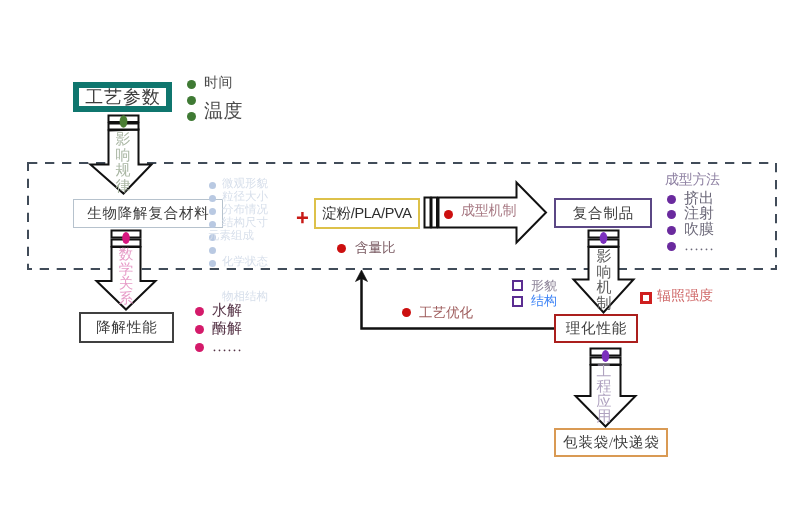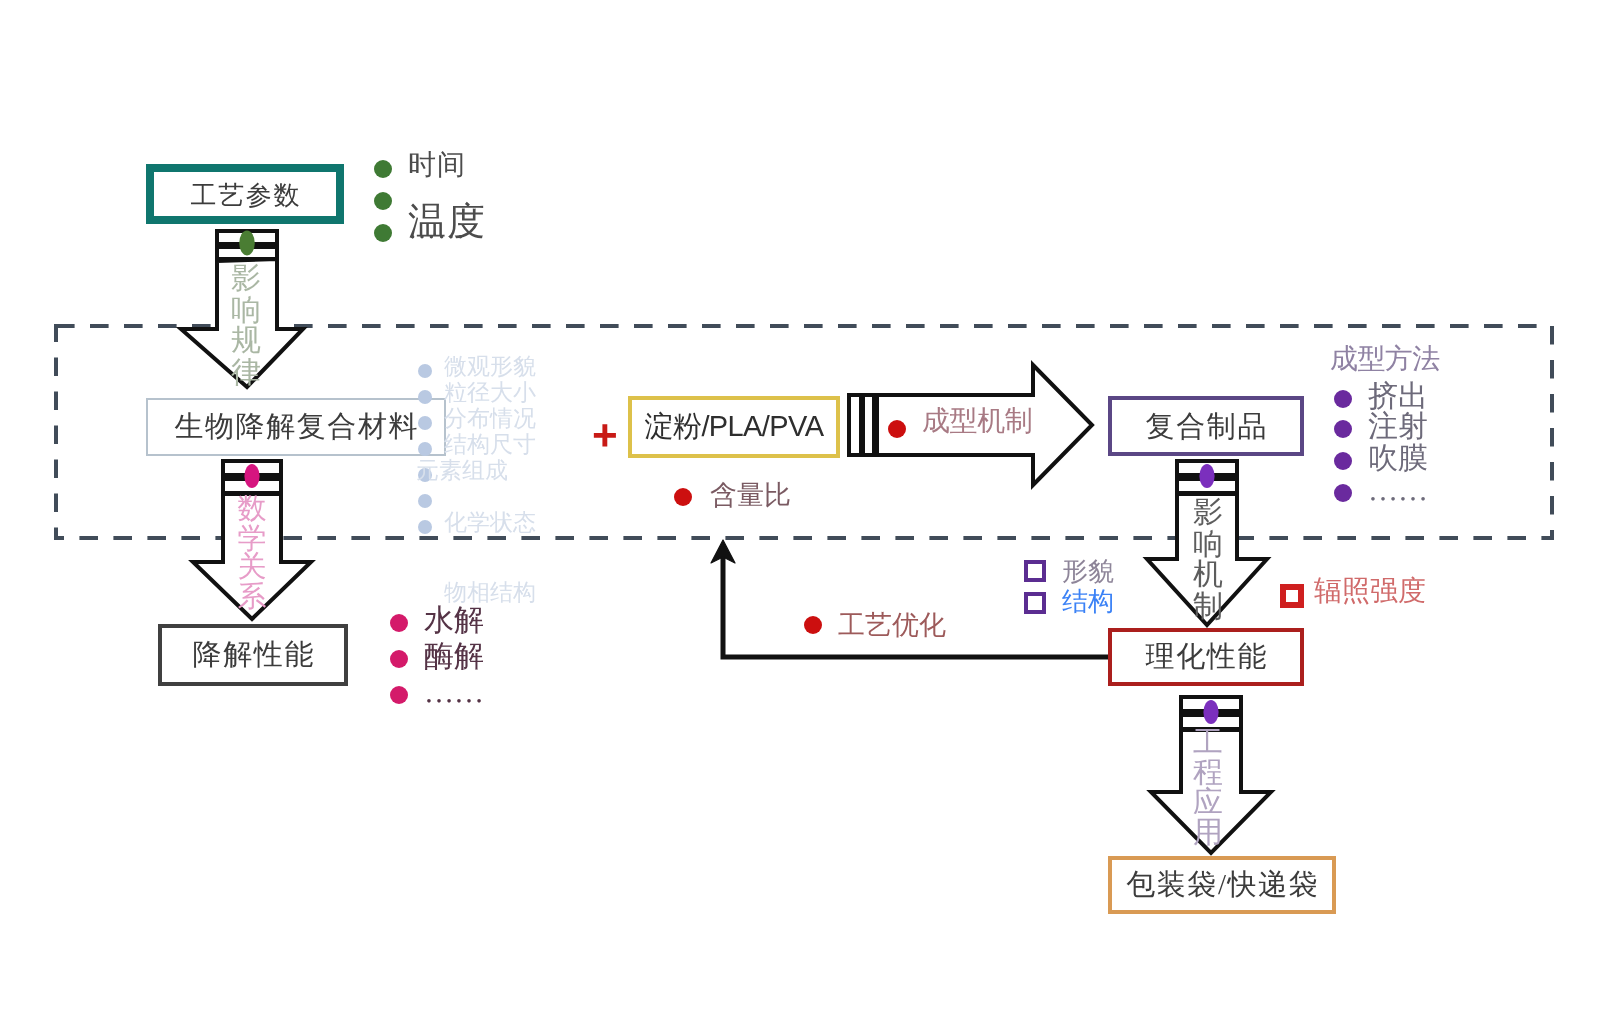--- a/index.html
+++ b/index.html
@@ -61,33 +61,33 @@
       <ellipse cx="605.5" cy="356" rx="3.8" ry="6" fill="#7b2fbd"></ellipse>
     </g>
 
     <g>
       <path d="M554 328.5 L361.5 328.5 L361.5 277" fill="none" stroke="#111111" stroke-width="2.5"></path>
       <path d="M361.5 270 L355.5 281.5 L361.5 278.5 L367.5 281.5 Z" fill="#111111" stroke="#111111" stroke-width="0.6" stroke-linejoin="round"></path>
     </g>
 
   </svg>
 
-  <div class="node" style="left:73px;top:82px;width:99px;height:30px;border:4px solid #0f766e;font-size:13px;">工艺参数</div>
+  <div class="node" style="left:73px;top:82px;width:99px;height:30px;border:6px solid #0f766e;font-size:18px;">工艺参数</div>
 
   <div class="node" style="left:48px;top:199px;width:150px;height:29px;border:1.5px solid #b6c2cd;font-size:14.5px;margin-left:25px;">生物降解复合材料</div>
 
   <div class="node" style="left:79px;top:312px;width:95px;height:31px;border:2px solid #404040;font-size:14.5px;">降解性能</div>
 
   <div class="node" style="left:314px;top:198px;width:106px;height:31px;border:2px solid #ddc14a;font-size:14.5px;
               font-family:'Liberation Sans',sans-serif;letter-spacing:-0.3px;text-indent:0;
               color:#2e2e2e;">淀粉/PLA/PVA</div>
 
   <div class="node" style="left:554px;top:198px;width:98px;height:30px;border:2px solid #5b4785;font-size:14.5px;">复合制品</div>
 
-  <div class="node" style="left:554px;top:314px;width:98px;height:29px;border:2.5px solid #ab1f1d;font-size:14.5px;">理化性能</div>
+  <div class="node" style="left:554px;top:314px;width:84px;height:29px;border:2.5px solid #ab1f1d;font-size:14.5px;">理化性能</div>
 
   <div class="node" style="left:554px;top:428px;width:114px;height:29px;border:2px solid #d99a54;font-size:14.5px;">包装袋/快递袋</div>
 
   <div class="vtxt" style="left:115px;top:133px;width:16px;font-size:15px;line-height:15.6px;color:#aab7a4;">
       <span>影</span>
       <span>响</span>
       <span>规</span>
       <span>律</span>
     </div>
 

